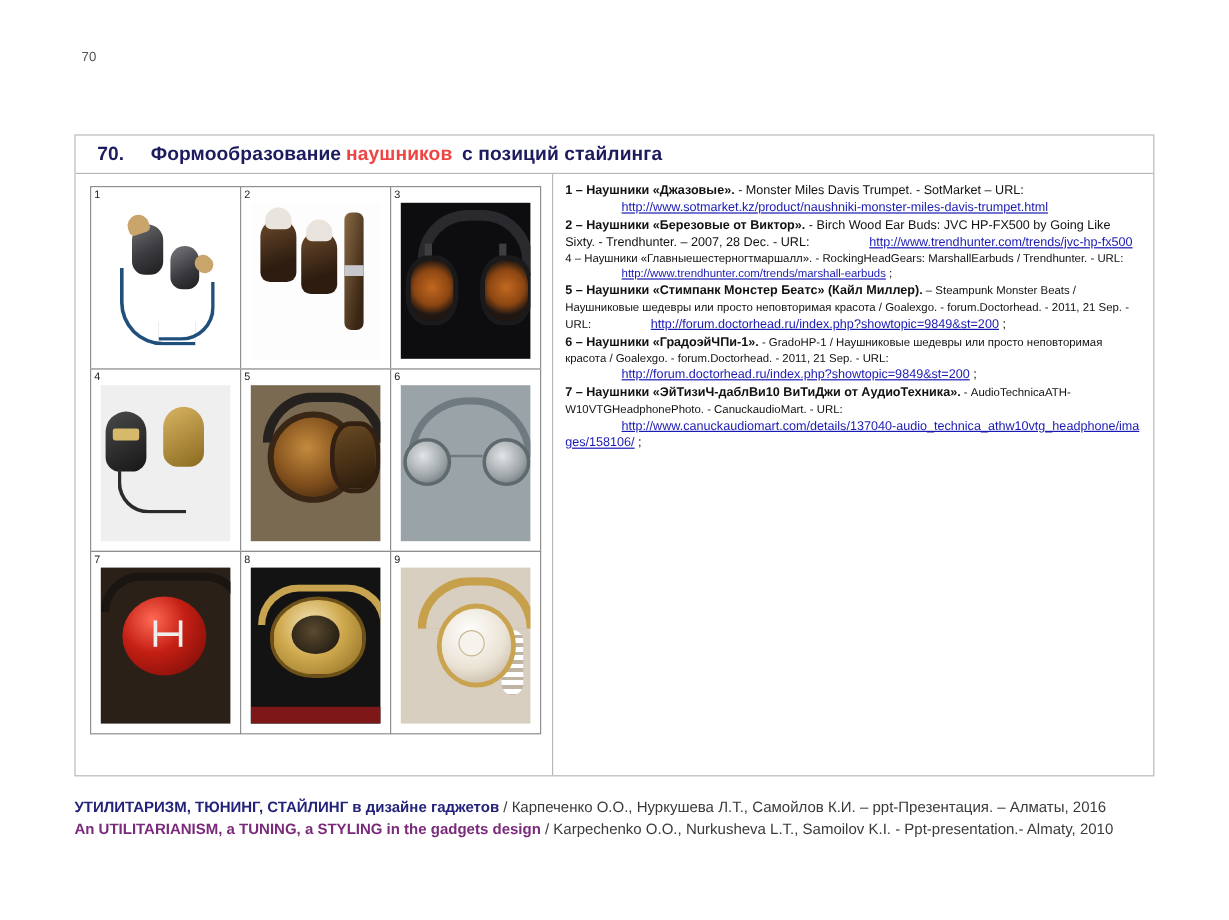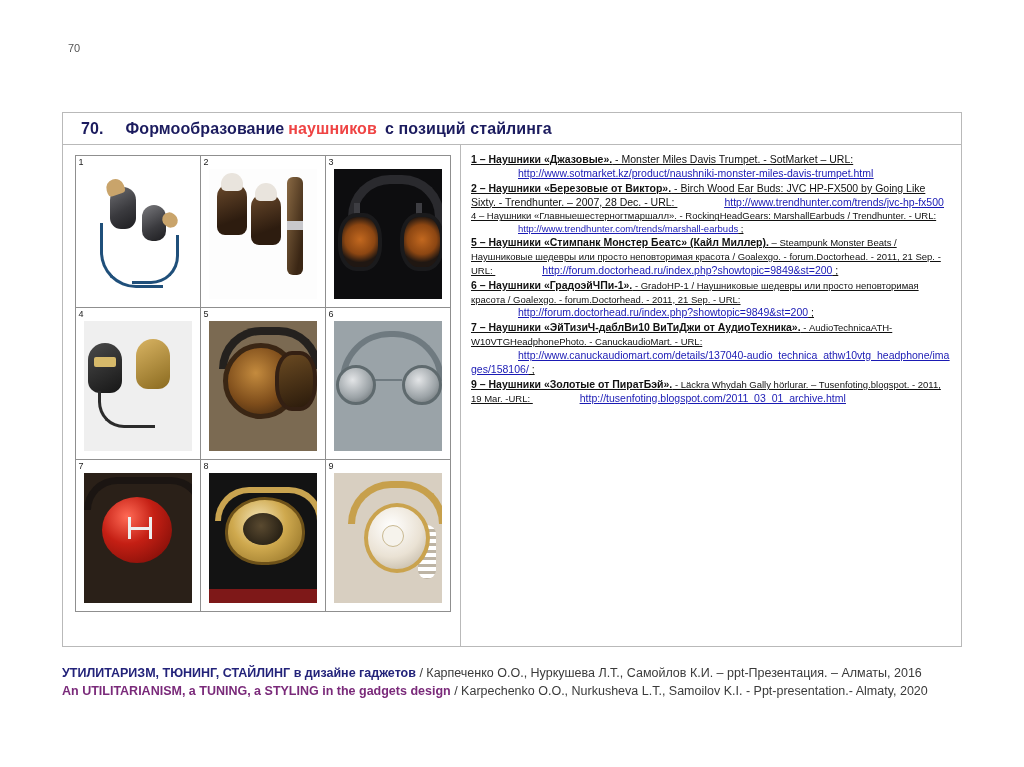--- a/index.html
+++ b/index.html
@@ -253,21 +253,21 @@
 
   
   .text-col {
     width: 500px;
     padding: 8px 10px 0 10px;
     box-sizing: border-box;
     font-size: 10.5px;
     line-height: 1.32;
     color: #111111;
   }
-  .entry { margin-bottom: 1px; text-decoration: underline; }
+  .entry { margin-bottom: 1px; }
   .lead { font-weight: bold; }
   .lnk { color: #1a1ab4; text-decoration: underline; word-break: break-all; padding-left: 47px; }
   .small { font-size: 9.5px; }
   .ent-small { font-size: 9.5px; line-height: 1.3; }
 
   
   .footer {
     position: absolute;
     left: 62px;
     top: 666px;
@@ -428,30 +428,27 @@
           <span class="lead">6 – Наушники «ГрадоэйЧПи-1».</span><span class="small"> - GradoHP-1 / Наушниковые шедевры или просто неповторимая красота / Goalexgo. - forum.Doctorhead. - 2011, 21 Sep. - URL: </span><br>
           <a class="lnk" href="#">http://forum.doctorhead.ru/index.php?showtopic=9849&amp;st=200</a> ;
         </div>
 
         <div class="entry">
           <span class="lead">7 – Наушники «ЭйТизиЧ-даблВи10 ВиТиДжи от АудиоТехника».</span><span class="small"> - AudioTechnicaATH-W10VTGHeadphonePhoto. - CanuckaudioMart. - URL: </span><br>
           <a class="lnk" href="#">http://www.canuckaudiomart.com/details/137040-audio_technica_athw10vtg_headphone/images/158106/</a> ;
         </div>
 
 
-        <div class="entry">
-          <span class="lead">9 – Наушники «Золотые от ПиратБэй».</span><span class="small"> - Läckra Whydah Gally hörlurar. – Tusenfoting.blogspot. - 2011, 19 Mar. -URL: </span><a class="lnk" href="#">http://tusenfoting.blogspot.com/2011_03_01_archive.html</a>
-        </div>
 
       </div>
     </div>
   </div>
 
   <div class="footer">
     <div class="line1">
       <span class="bold">УТИЛИТАРИЗМ, ТЮНИНГ, СТАЙЛИНГ в дизайне гаджетов</span><span class="norm"> / Карпеченко О.О., Нуркушева Л.Т., Самойлов К.И. – ppt-Презентация. – Алматы, 2016</span>
     </div>
     <div class="line2">
-      <span class="bold">An UTILITARIANISM, a TUNING, a STYLING in the gadgets design</span><span class="norm"> / Karpechenko O.O., Nurkusheva L.T., Samoilov K.I. - Ppt-presentation.- Almaty, 2020</span>
+      <span class="bold">An UTILITARIANISM, a TUNING, a STYLING in the gadgets design</span><span class="norm"> / Karpechenko O.O., Nurkusheva L.T., Samoilov K.I. - Ppt-presentation.- Almaty, 2010</span>
     </div>
   </div>
 
 </div>
 
 </body></html>

